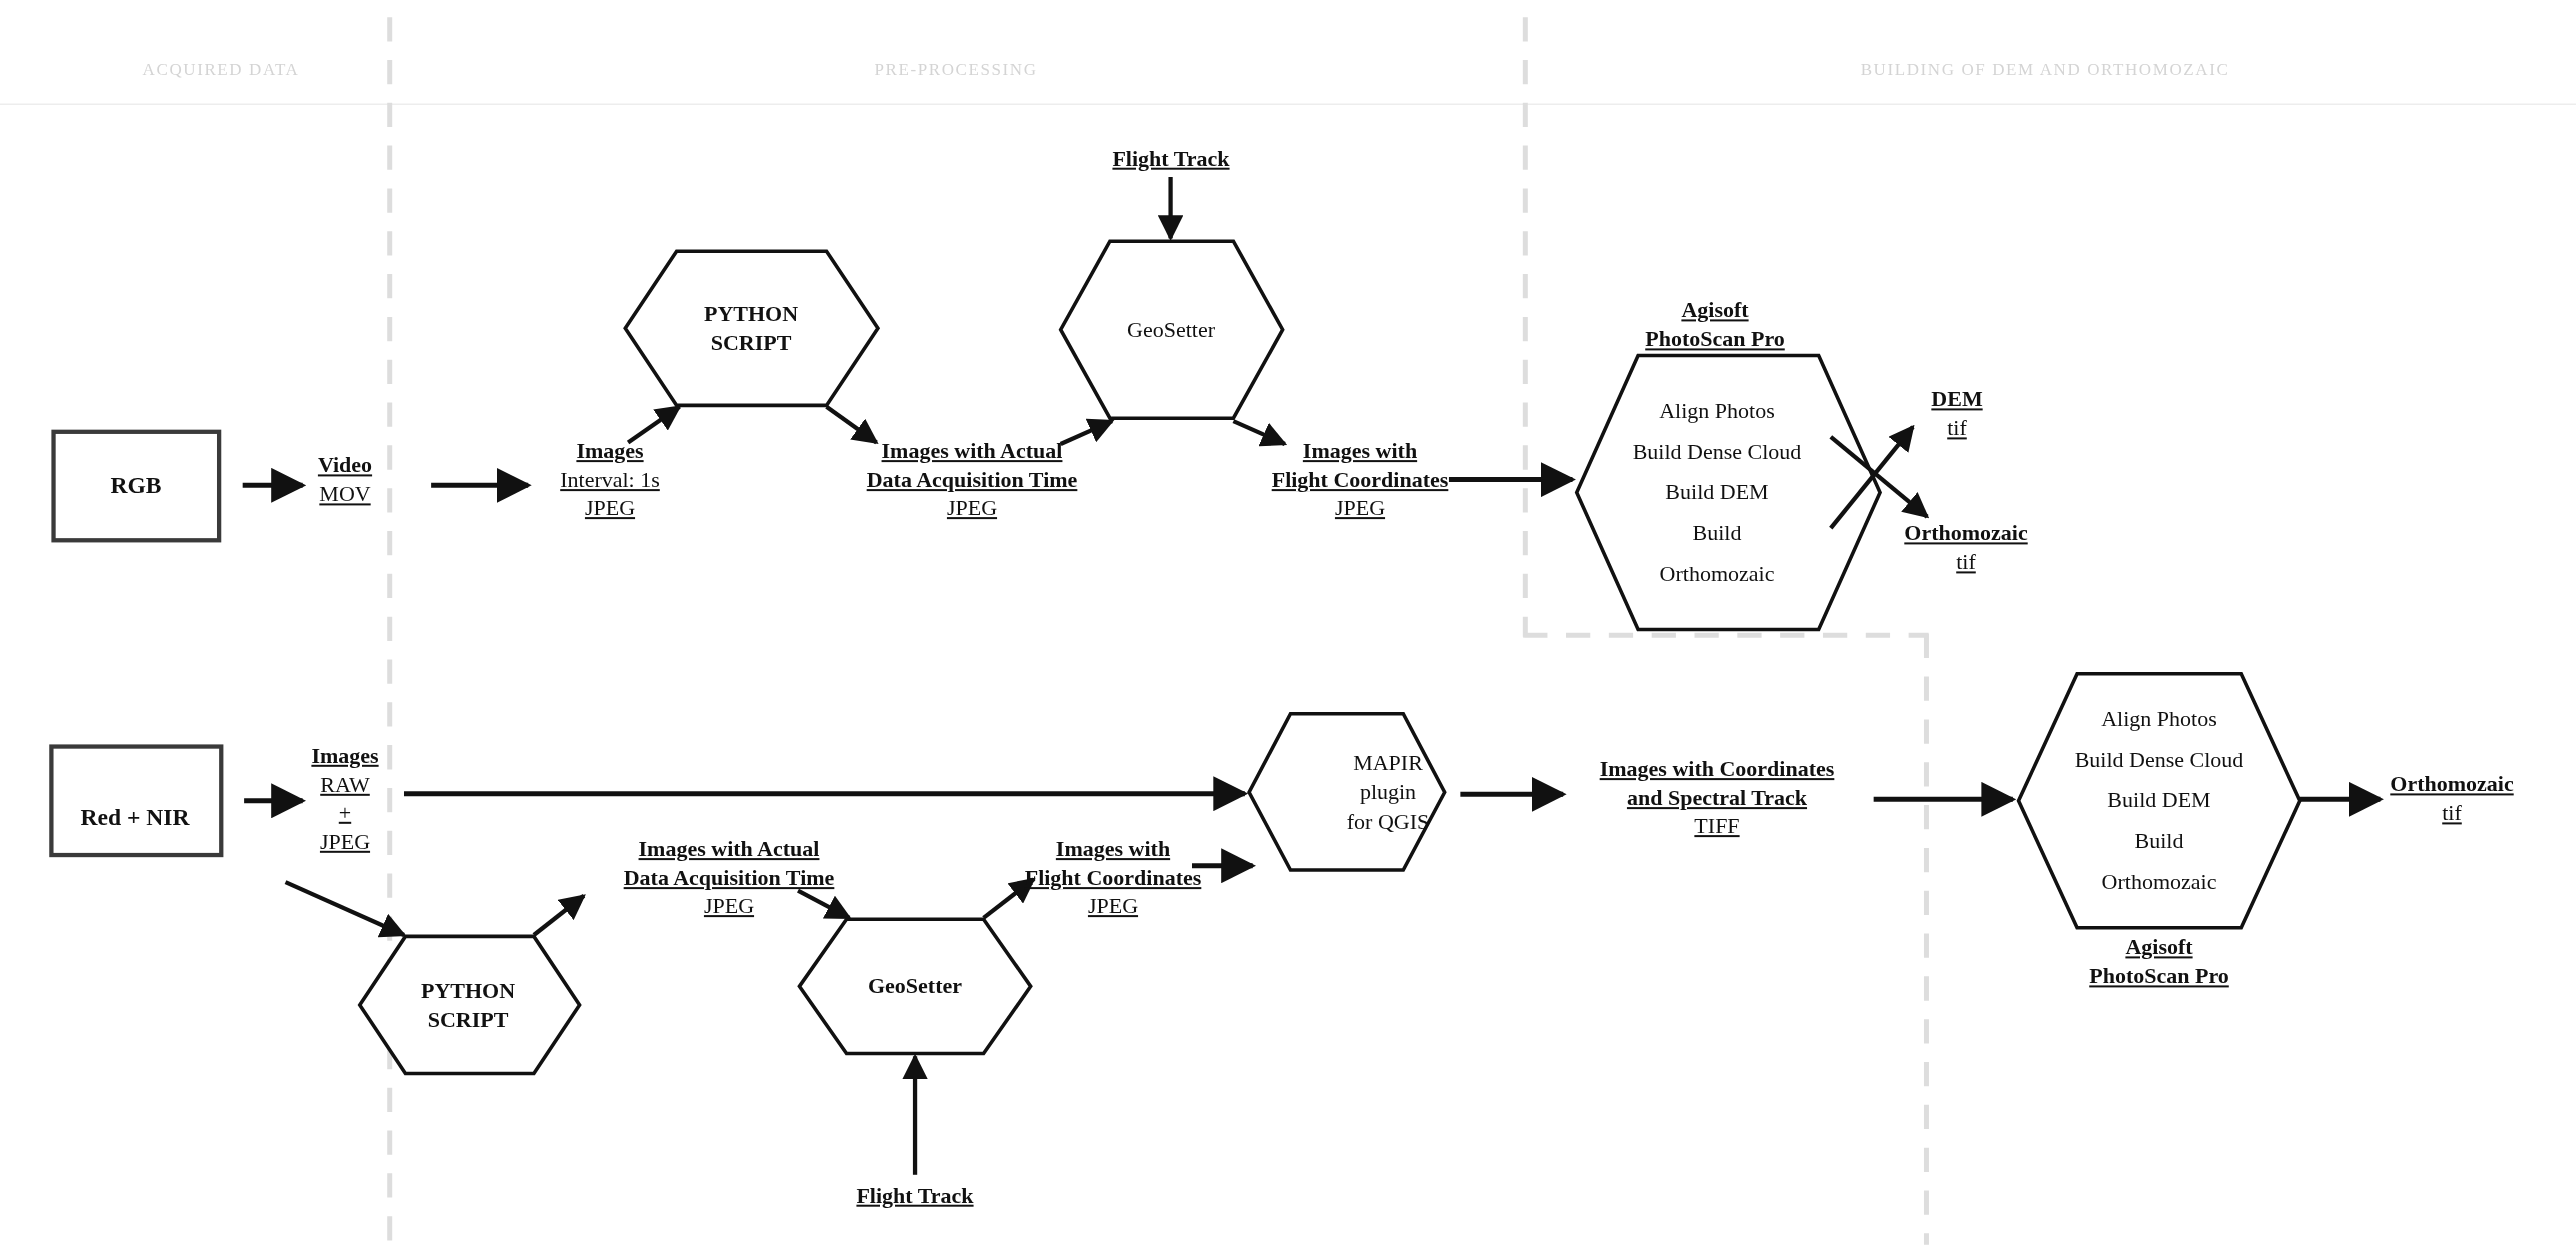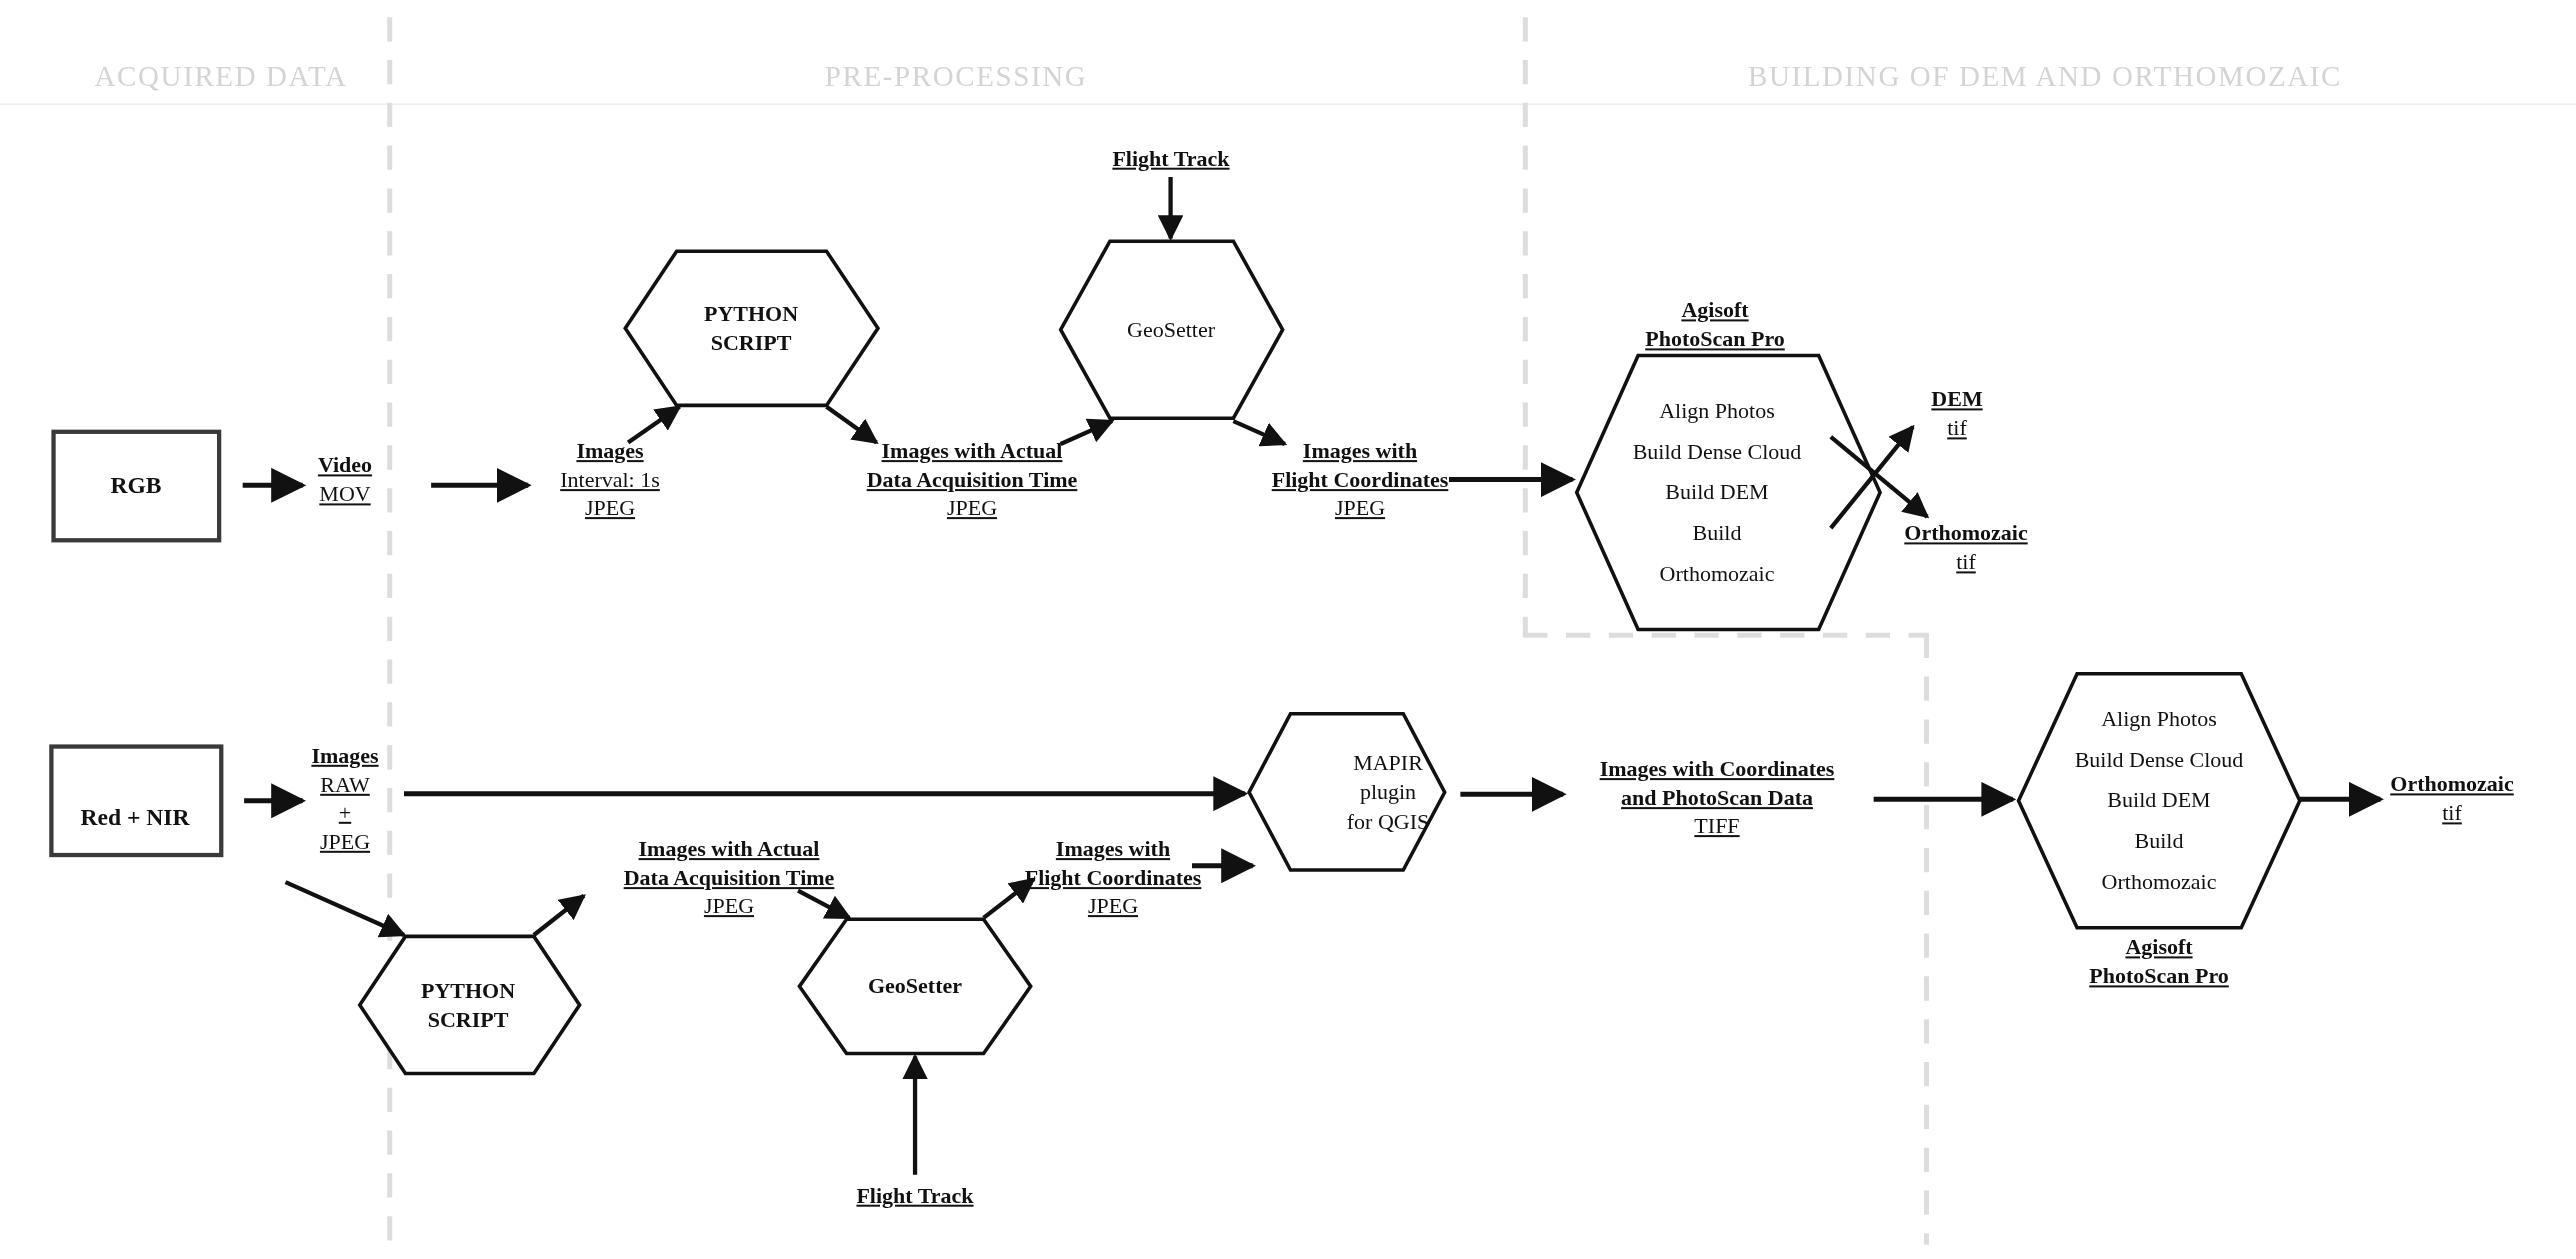--- a/index.html
+++ b/index.html
@@ -5,21 +5,21 @@
 <style>
   html,body{margin:0;padding:0;background:#ffffff;}
   body{width:2576px;height:1259px;overflow:hidden;
        font-family:"Liberation Serif","DejaVu Serif",serif;}
   #stage{position:relative;width:2576px;height:1259px;background:#fff;}
   svg.layer{position:absolute;left:0;top:0;width:2576px;height:1259px;}
 
   .phase-label{
     position:absolute;
     color:#d4d4d4;
-    font-size:29px;
+    font-size:17px;
     letter-spacing:1.6px;
     font-family:"Liberation Serif","DejaVu Serif",serif;
     white-space:nowrap;
     transform:translateX(-50%);
     user-select:none;
   }
 
   .lbl{
     position:absolute;
     color:#111;
@@ -210,21 +210,21 @@
       <div>Data Acquisition Time</div>
       <div class="sub">JPEG</div>
     </div>
   <div class="lbl bold" style="left:1113px;top:878px;">
       <div>Images with</div>
       <div>Flight Coordinates</div>
       <div class="sub">JPEG</div>
     </div>
   <div class="lbl bold" style="left:1717px;top:798px;">
       <div>Images with Coordinates</div>
-      <div>and PhotoScan Data</div>
+      <div>and Spectral Track</div>
       <div class="sub">TIFF</div>
     </div>
   <div class="lbl bold" style="left:2159px;top:962px;">
       <div>Agisoft</div>
       <div>PhotoScan Pro</div>
     </div>
   <div class="lbl bold" style="left:2452px;top:799px;">
       <div>Orthomozaic</div>
       <div class="sub">tif</div>
     </div>

